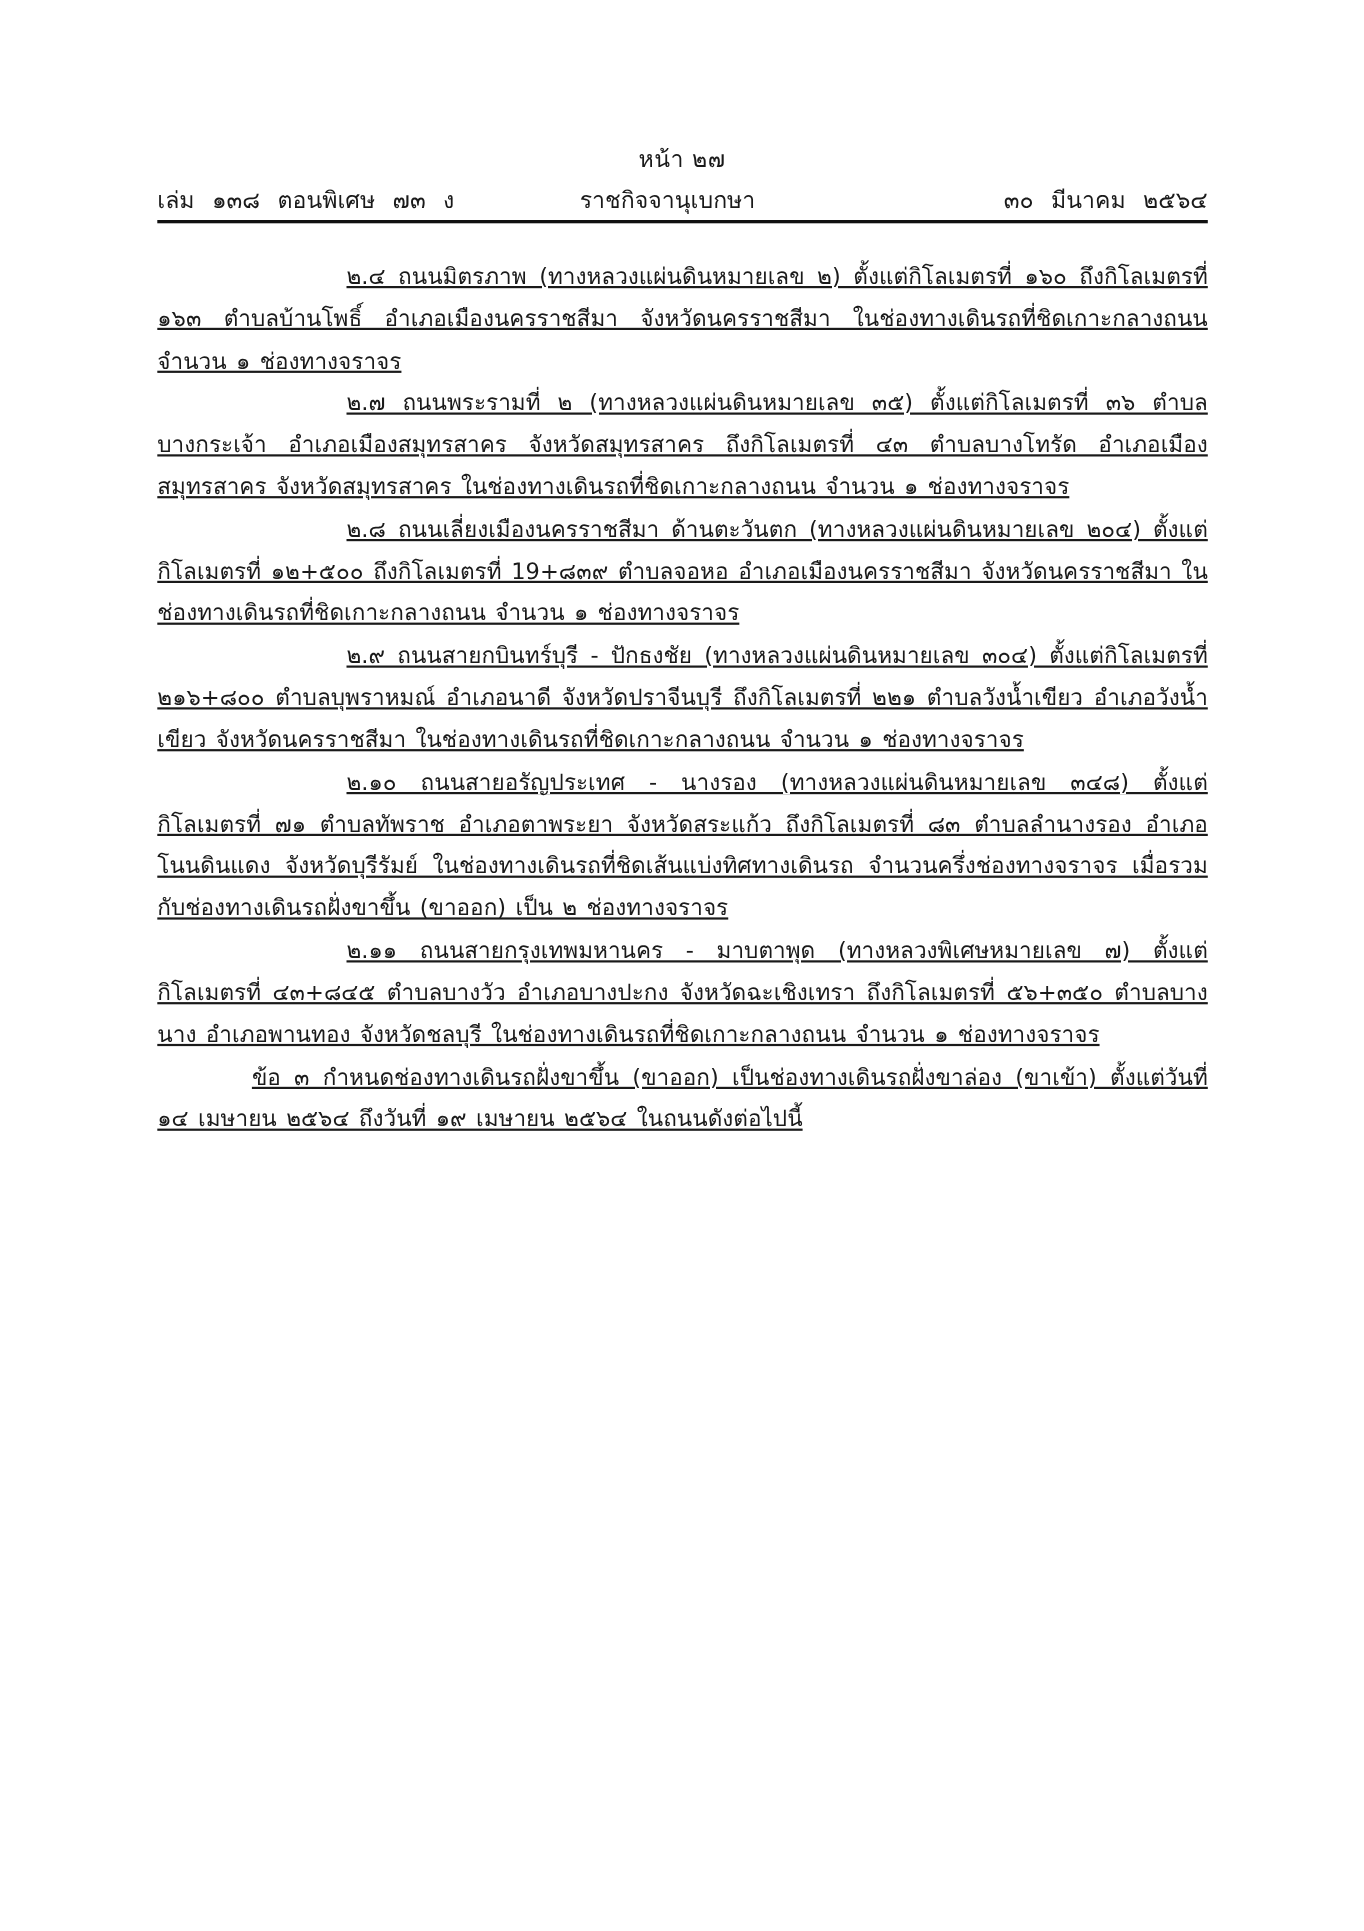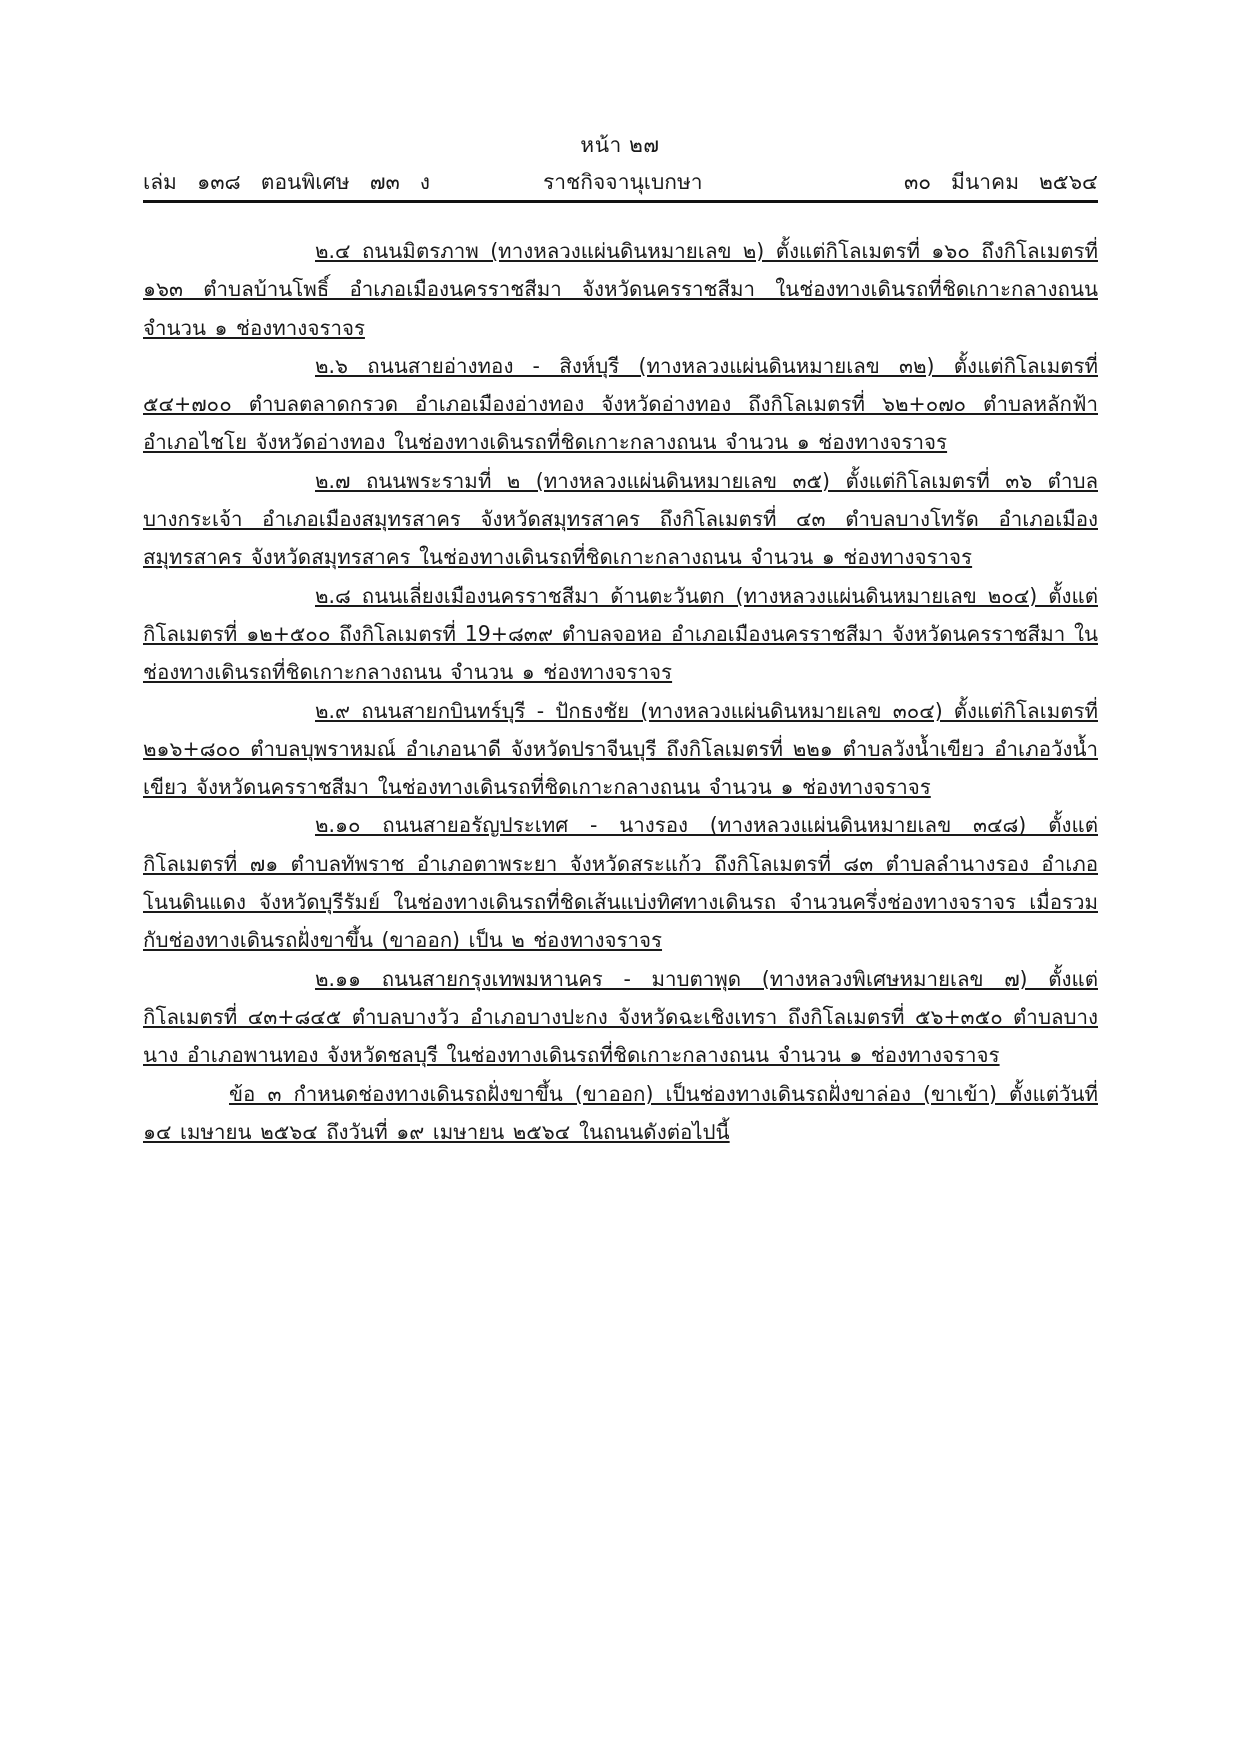--- a/index.html
+++ b/index.html
@@ -30,28 +30,29 @@
       font-size: 21px;
       letter-spacing: 0.5px;
     }
     .header-row {
       position: absolute;
       top: 165px;
       left: 143px;
       width: 955px;
       height: 32px;
       font-size: 21px;
+      font-family: Liberation Serif, serif;
     }
     .header-row span {
       position: absolute;
       top: 0;
       white-space: pre;
     }
     .h-volume { left: 0; }
-    .h-gazette { left: 400px; }
+    .h-gazette { left: 384px; }
     .h-date { right: 0; }
     .header-rule {
       position: absolute;
       top: 200px;
       left: 143px;
       width: 955px;
       height: 3px;
       background: #111;
     }
     .body {
@@ -82,21 +83,20 @@
   <div class="header-row">
     <span class="h-volume">เล่ม   ๑๓๘   ตอนพิเศษ   ๗๓   ง</span>
     <span class="h-gazette">ราชกิจจานุเบกษา</span>
     <span class="h-date">๓๐   มีนาคม   ๒๕๖๔</span>
   </div>
 
   <div class="header-rule"></div>
 
   <div class="body">
     <p class="para indent-sub">๒.๔ ถนนมิตรภาพ (ทางหลวงแผ่นดินหมายเลข ๒) ตั้งแต่กิโลเมตรที่ ๑๖๐ ถึงกิโลเมตรที่ ๑๖๓ ตำบลบ้านโพธิ์ อำเภอเมืองนครราชสีมา จังหวัดนครราชสีมา ในช่องทางเดินรถที่ชิดเกาะกลางถนน จำนวน ๑ ช่องทางจราจร</p>
-    <p class="para indent-sub">๒.๖ ถนนสายอ่างทอง - สิงห์บุรี (ทางหลวงแผ่นดินหมายเลข ๓๒) ตั้งแต่กิโลเมตรที่ ๕๔+๗๐๐ ตำบลตลาดกรวด อำเภอเมืองอ่างทอง จังหวัดอ่างทอง ถึงกิโลเมตรที่ ๖๒+๐๗๐ ตำบลหลักฟ้า อำเภอไชโย จังหวัดอ่างทอง ในช่องทางเดินรถที่ชิดเกาะกลางถนน จำนวน ๑ ช่องทางจราจร</p>
     <p class="para indent-sub">๒.๗ ถนนพระรามที่ ๒ (ทางหลวงแผ่นดินหมายเลข ๓๕) ตั้งแต่กิโลเมตรที่ ๓๖ ตำบลบางกระเจ้า อำเภอเมืองสมุทรสาคร จังหวัดสมุทรสาคร ถึงกิโลเมตรที่ ๔๓ ตำบลบางโทรัด อำเภอเมืองสมุทรสาคร จังหวัดสมุทรสาคร ในช่องทางเดินรถที่ชิดเกาะกลางถนน จำนวน ๑ ช่องทางจราจร</p>
     <p class="para indent-sub">๒.๘ ถนนเลี่ยงเมืองนครราชสีมา ด้านตะวันตก (ทางหลวงแผ่นดินหมายเลข ๒๐๔) ตั้งแต่กิโลเมตรที่ ๑๒+๕๐๐ ถึงกิโลเมตรที่ 19+๘๓๙ ตำบลจอหอ อำเภอเมืองนครราชสีมา จังหวัดนครราชสีมา ในช่องทางเดินรถที่ชิดเกาะกลางถนน จำนวน ๑ ช่องทางจราจร</p>
     <p class="para indent-sub">๒.๙ ถนนสายกบินทร์บุรี - ปักธงชัย (ทางหลวงแผ่นดินหมายเลข ๓๐๔) ตั้งแต่กิโลเมตรที่ ๒๑๖+๘๐๐ ตำบลบุพราหมณ์ อำเภอนาดี จังหวัดปราจีนบุรี ถึงกิโลเมตรที่ ๒๒๑ ตำบลวังน้ำเขียว อำเภอวังน้ำเขียว จังหวัดนครราชสีมา ในช่องทางเดินรถที่ชิดเกาะกลางถนน จำนวน ๑ ช่องทางจราจร</p>
     <p class="para indent-sub">๒.๑๐ ถนนสายอรัญประเทศ - นางรอง (ทางหลวงแผ่นดินหมายเลข ๓๔๘) ตั้งแต่กิโลเมตรที่ ๗๑ ตำบลทัพราช อำเภอตาพระยา จังหวัดสระแก้ว ถึงกิโลเมตรที่ ๘๓ ตำบลลำนางรอง อำเภอโนนดินแดง จังหวัดบุรีรัมย์ ในช่องทางเดินรถที่ชิดเส้นแบ่งทิศทางเดินรถ จำนวนครึ่งช่องทางจราจร เมื่อรวมกับช่องทางเดินรถฝั่งขาขึ้น (ขาออก) เป็น ๒ ช่องทางจราจร</p>
     <p class="para indent-sub">๒.๑๑ ถนนสายกรุงเทพมหานคร - มาบตาพุด (ทางหลวงพิเศษหมายเลข ๗) ตั้งแต่กิโลเมตรที่ ๔๓+๘๔๕ ตำบลบางวัว อำเภอบางปะกง จังหวัดฉะเชิงเทรา ถึงกิโลเมตรที่ ๕๖+๓๕๐ ตำบลบางนาง อำเภอพานทอง จังหวัดชลบุรี ในช่องทางเดินรถที่ชิดเกาะกลางถนน จำนวน ๑ ช่องทางจราจร</p>
     <p class="para indent-clause">ข้อ ๓ กำหนดช่องทางเดินรถฝั่งขาขึ้น (ขาออก) เป็นช่องทางเดินรถฝั่งขาล่อง (ขาเข้า) ตั้งแต่วันที่ ๑๔ เมษายน ๒๕๖๔ ถึงวันที่ ๑๙ เมษายน ๒๕๖๔ ในถนนดังต่อไปนี้</p>
   </div>
 
 </div>
 

